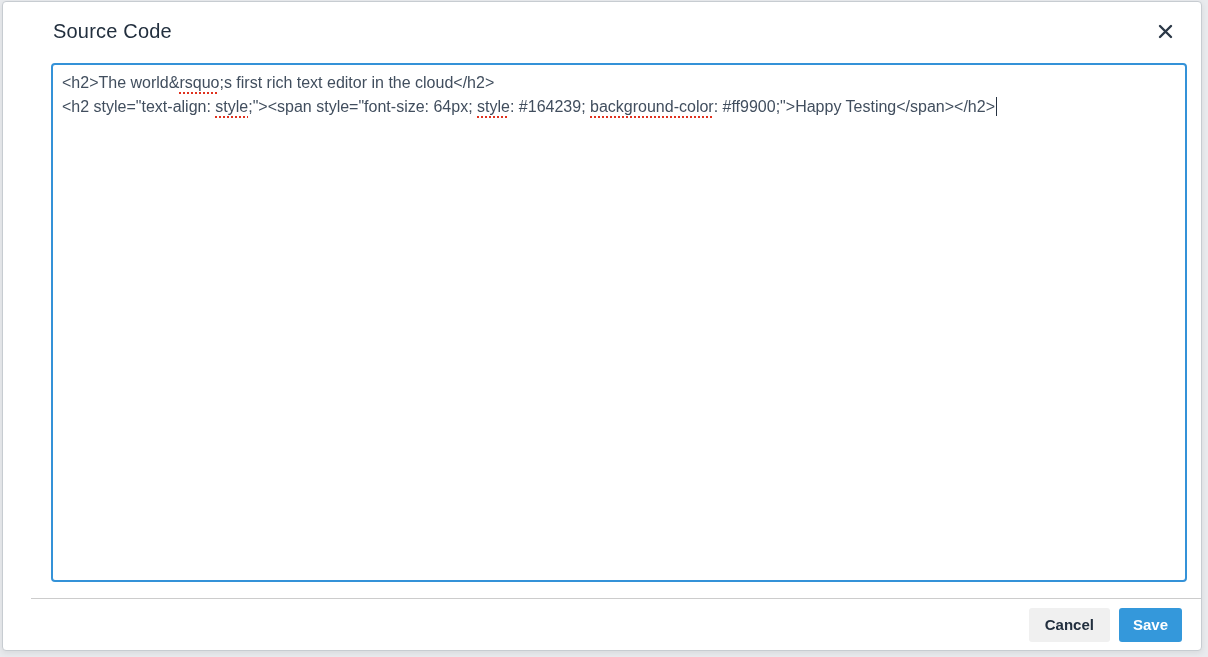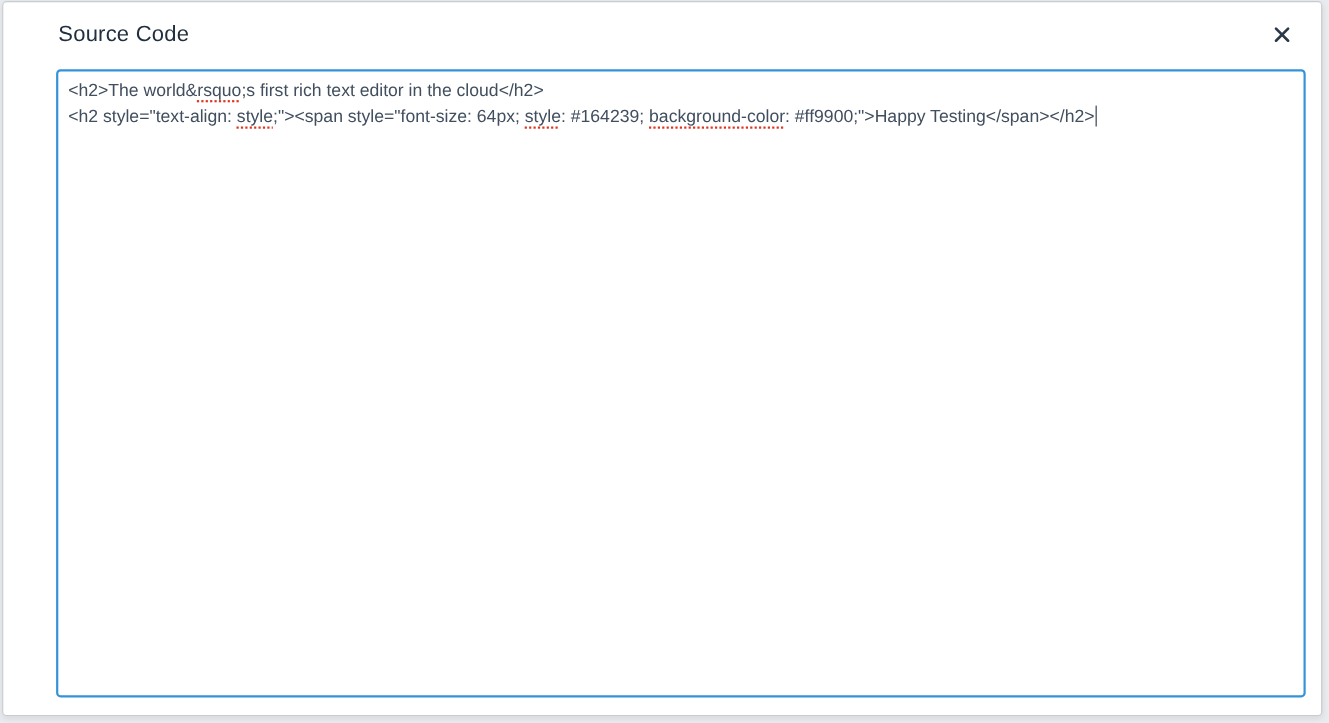--- a/index.html
+++ b/index.html
@@ -144,15 +144,19 @@
       </button>
     </div>
 
     <div class="dialog-body">
       <div class="code-area" id="code-area" role="textbox" aria-multiline="true">
           <div class="code-line"><span>&lt;h2&gt;The world&amp;</span><span class="misspelled">rsquo</span><span>;s first rich text editor in the cloud&lt;/h2&gt;</span></div>
           <div class="code-line"><span>&lt;h2 style="text-align: </span><span class="misspelled">style</span><span>;"&gt;&lt;span style="font-size: 64px; </span><span class="misspelled">style</span><span>: #164239; </span><span class="misspelled">background-color</span><span>: #ff9900;"&gt;Happy Testing&lt;/span&gt;&lt;/h2&gt;</span><span class="caret"></span></div>
         </div>
     </div>
 
+    <div class="dialog-footer">
+      <button class="btn btn-secondary">Cancel</button>
+      <button class="btn btn-primary">Save</button>
+    </div>
 
   </div>
 </div>
 
 </body></html>

